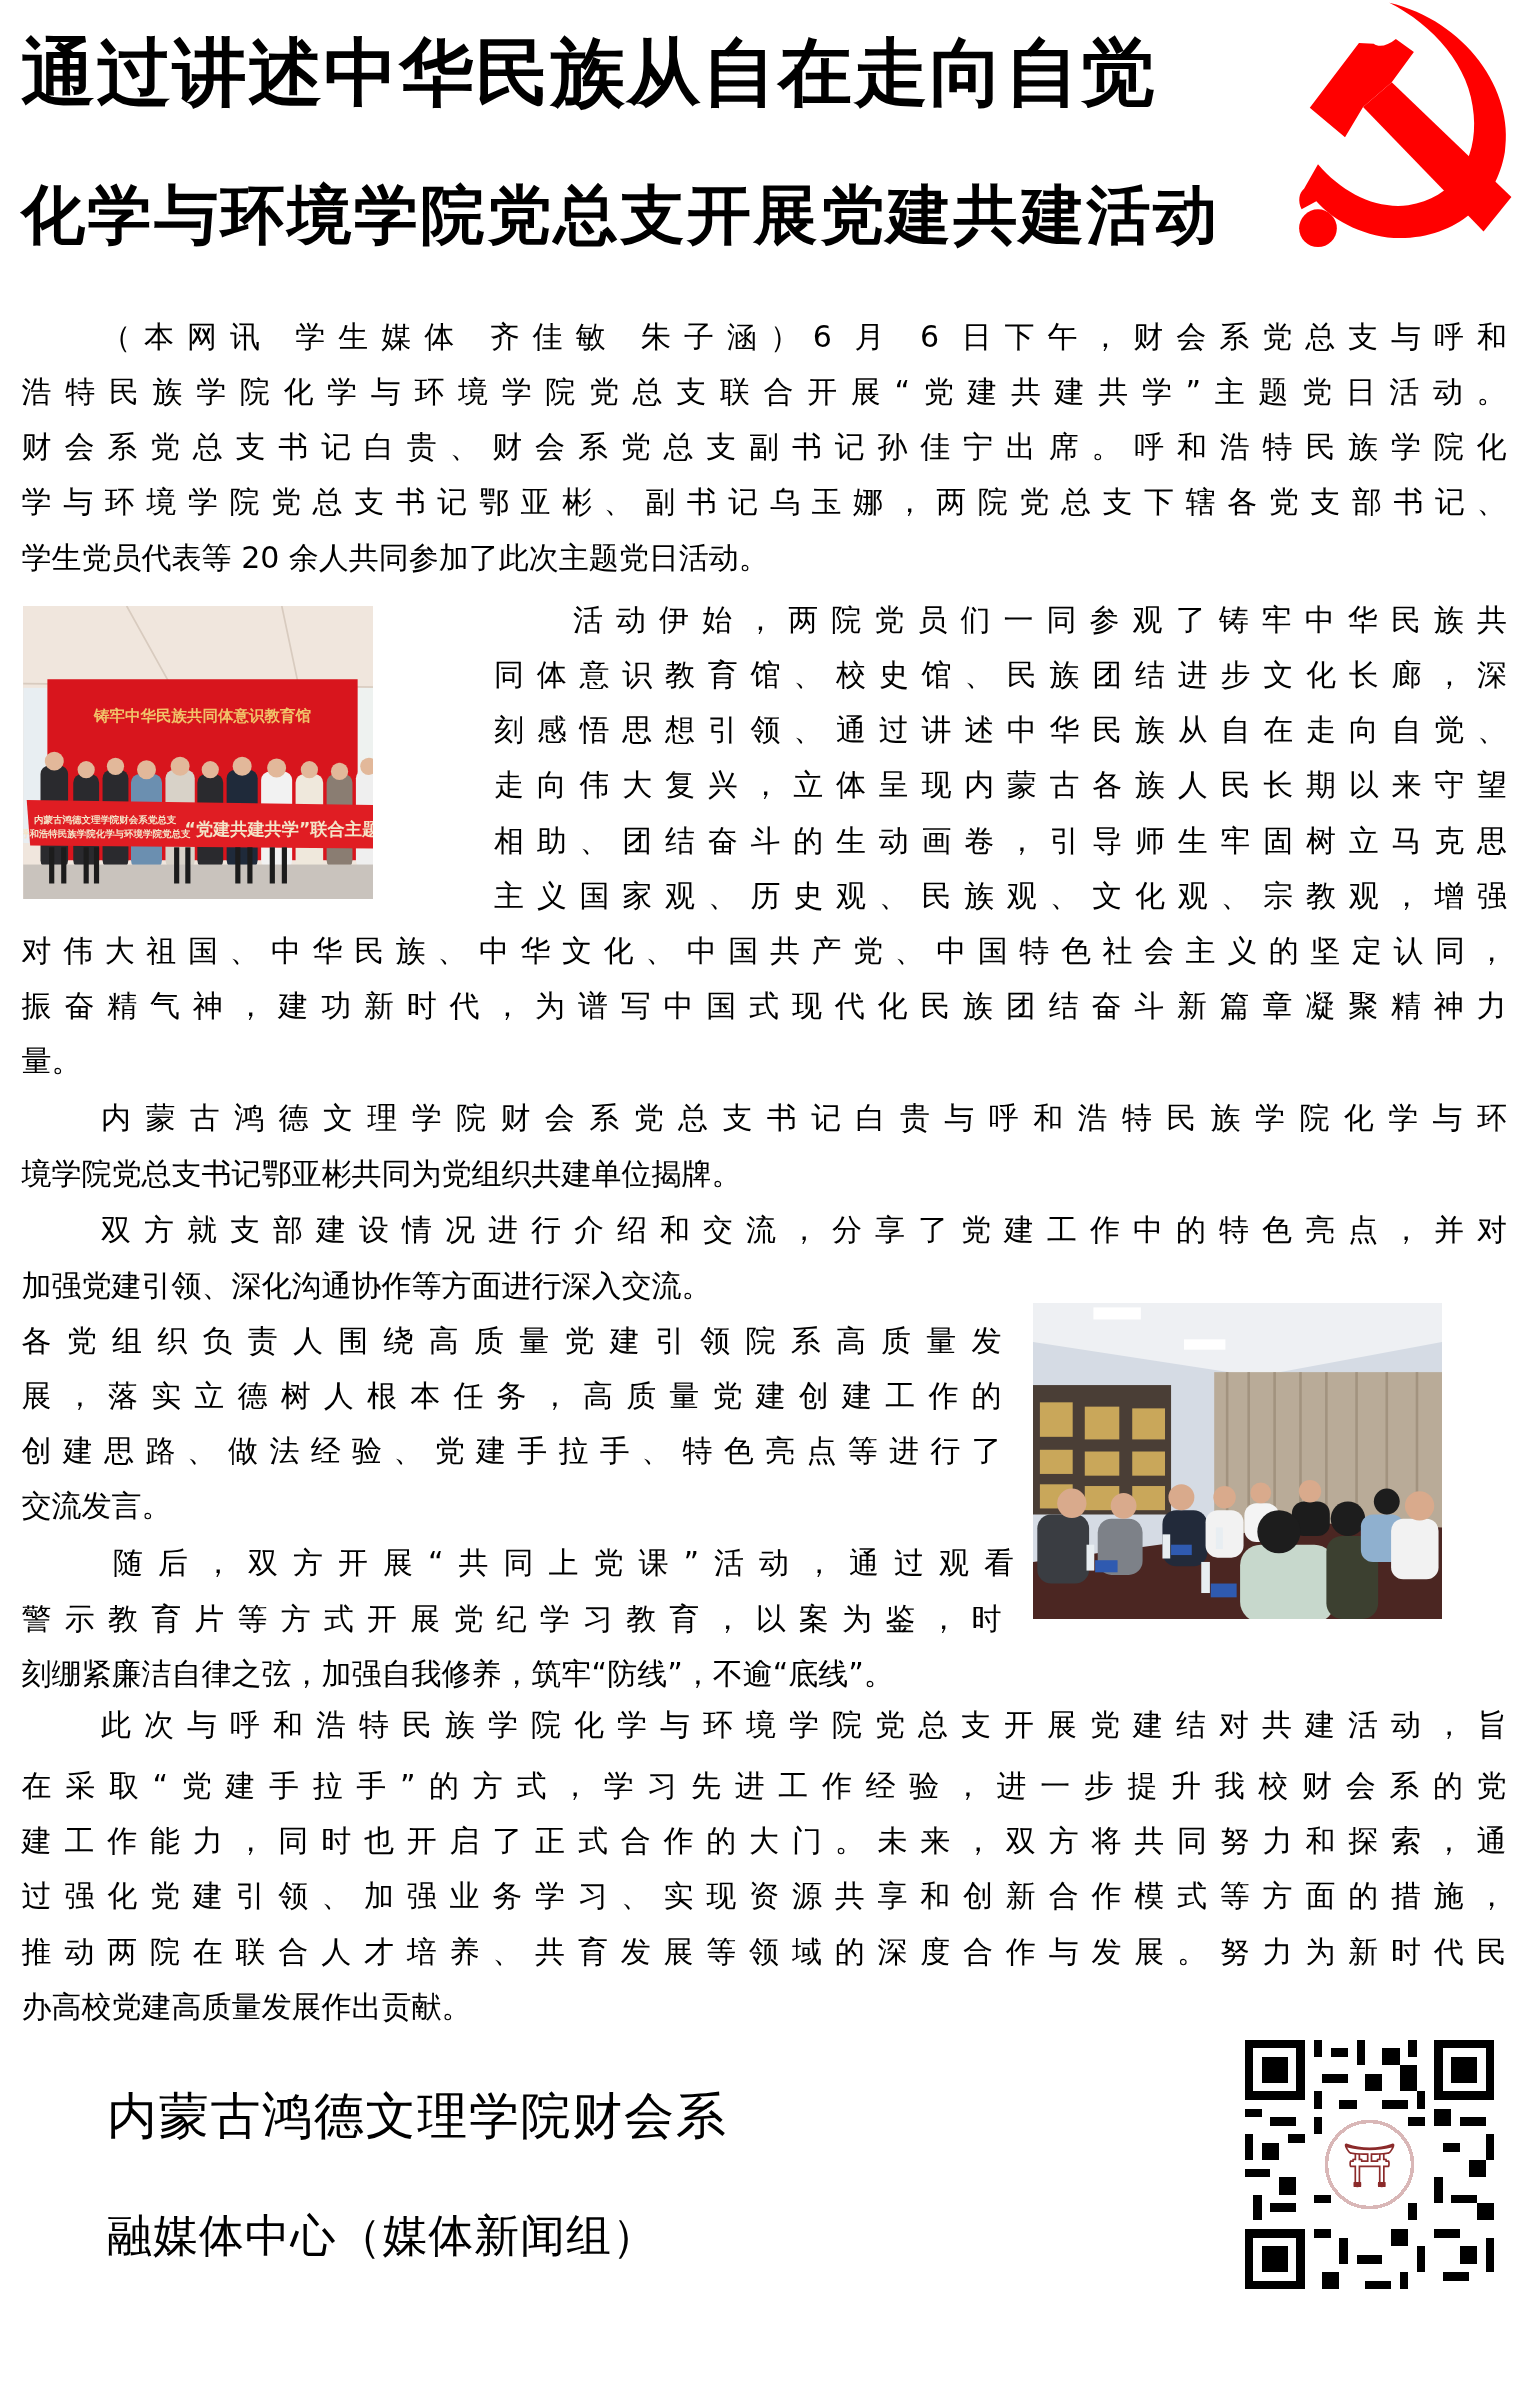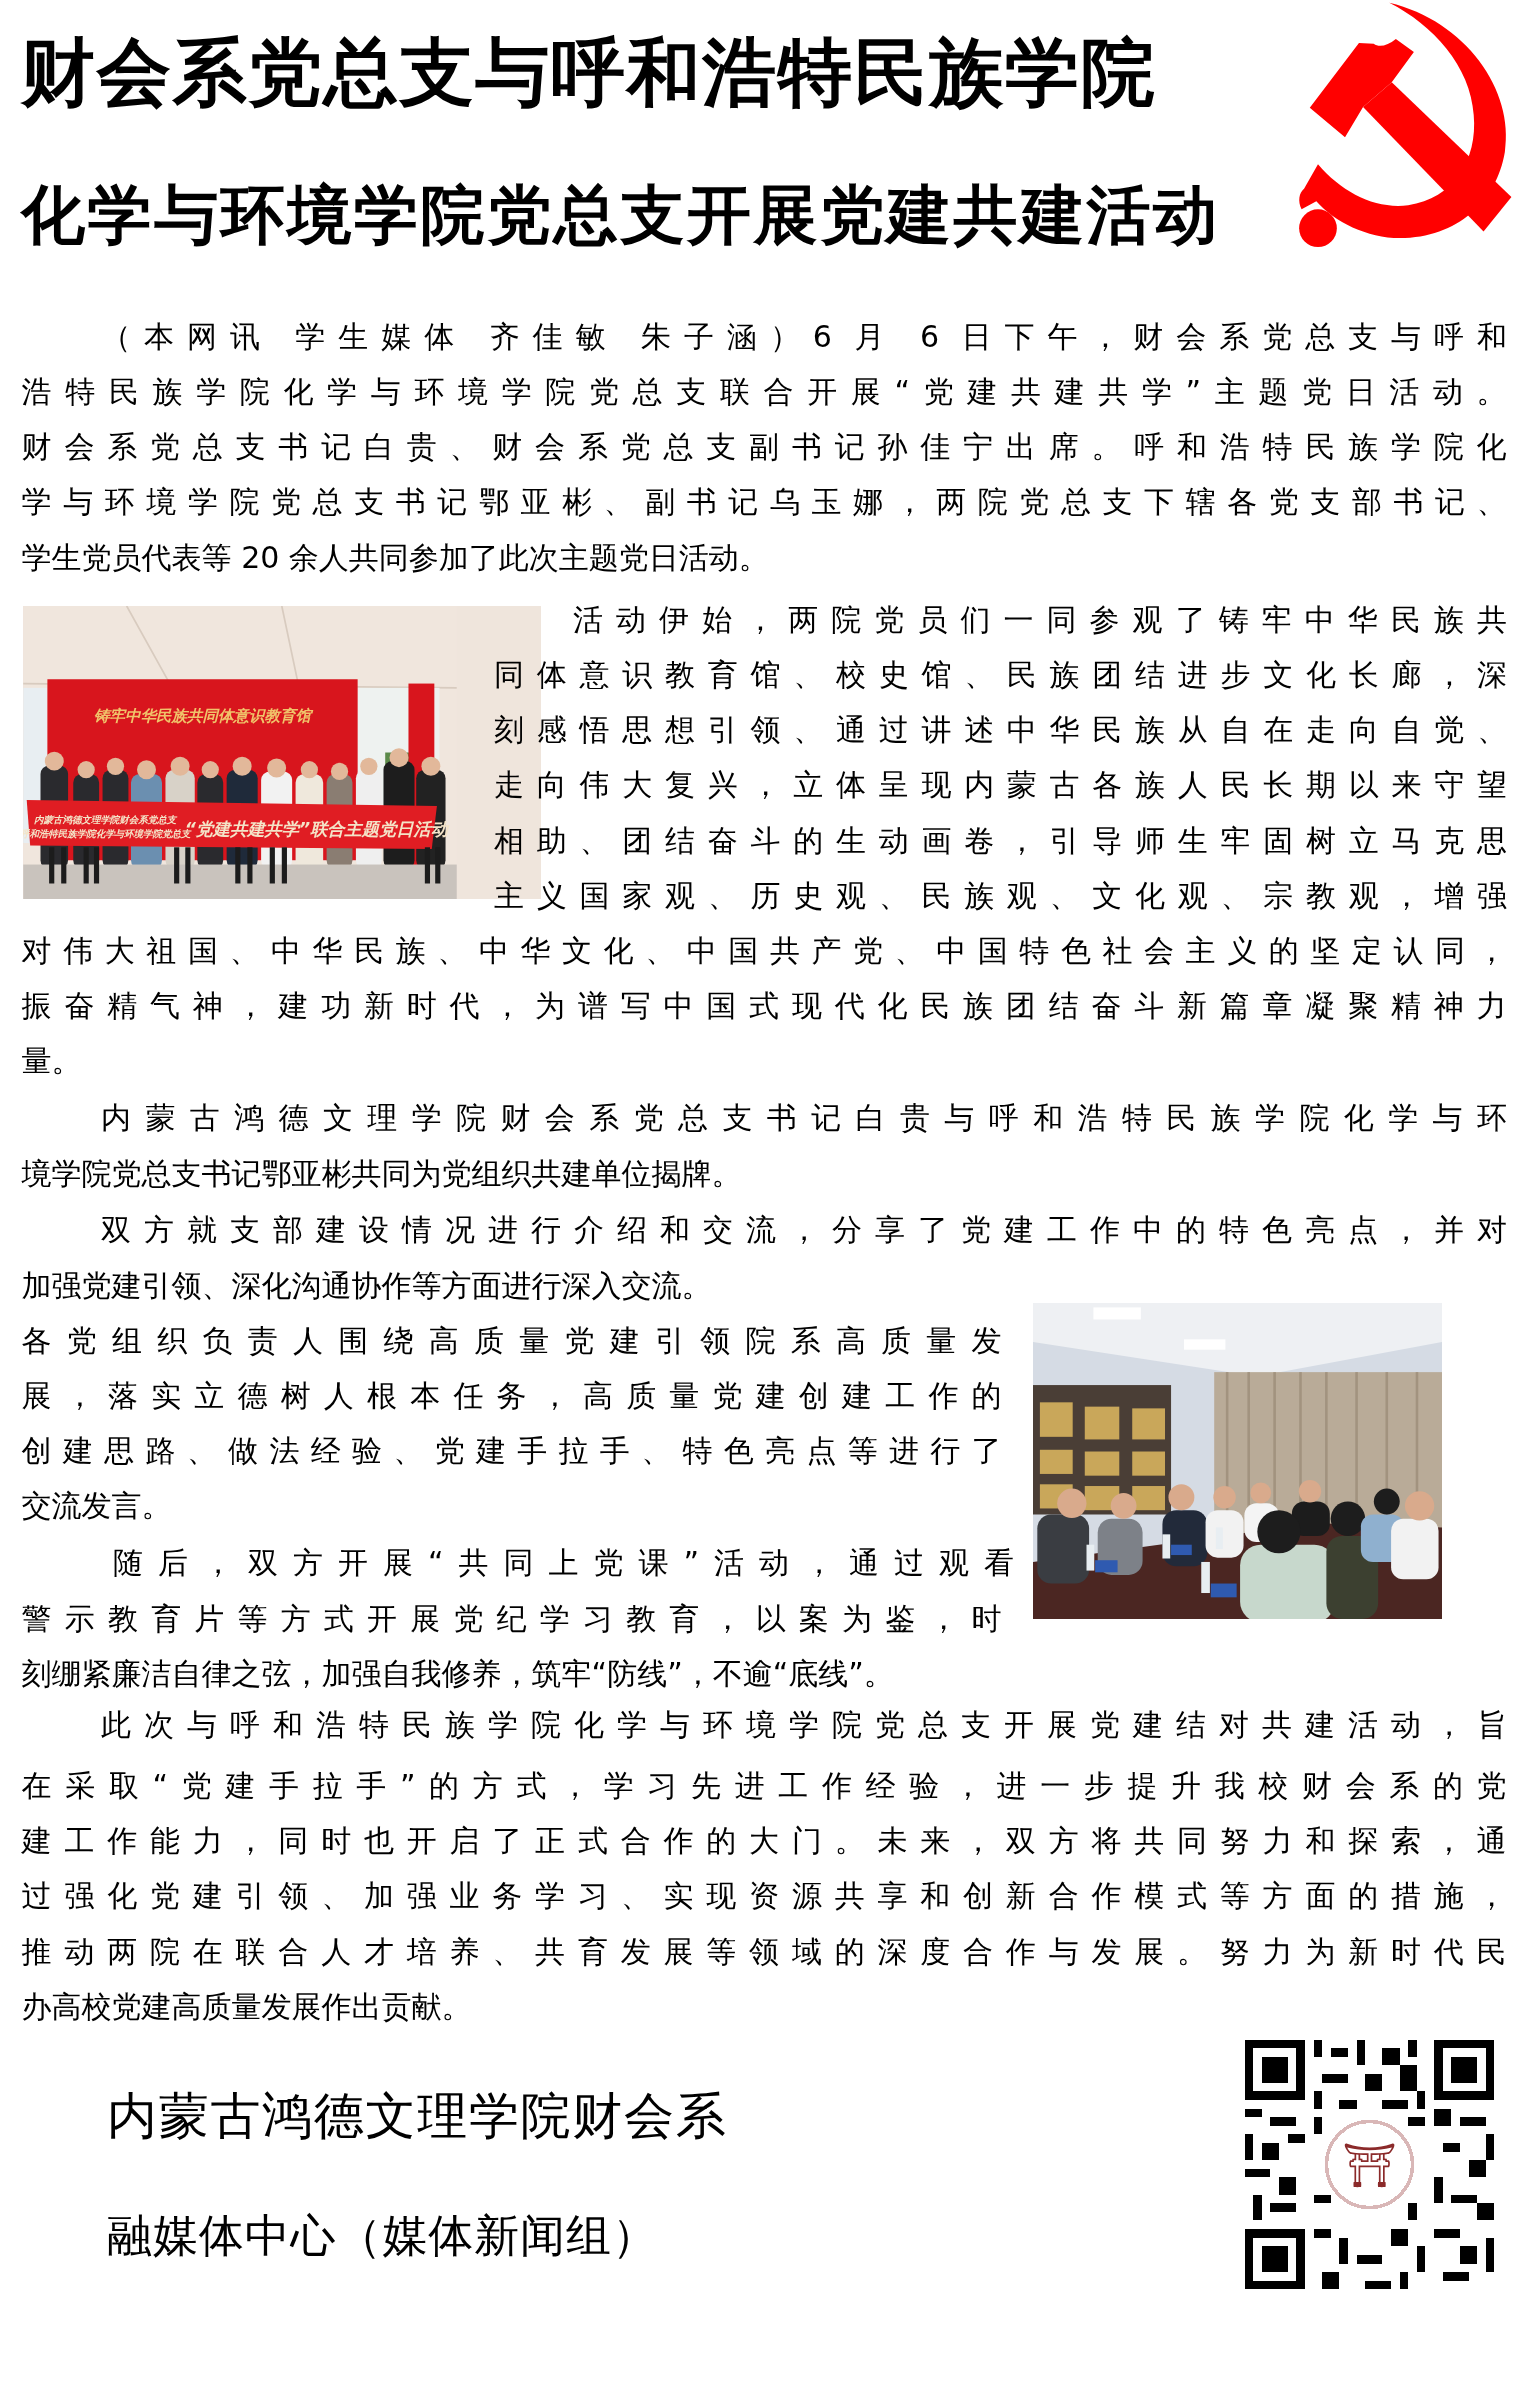--- a/index.html
+++ b/index.html
@@ -13,30 +13,30 @@
   .line { position: absolute; font-size: 30px; line-height: 55px; height: 55px; white-space: nowrap;
           text-align: justify; text-align-last: justify; }
   .full { left: 21.6px; width: 1485px; }
   .indent { left: 101px; width: 1406px; }
   .right-col { left: 494px; width: 1013px; }
   .right-col-indent { left: 573px; width: 934px; }
   .left-col { left: 21.6px; width: 980px; }
   .left-col-indent { left: 101px; width: 901px; margin-left: 12px; }
   .last { text-align: left; text-align-last: left; }
   .photo { position: absolute; overflow: hidden; }
-  .photo1 { left: 23px; top: 606px; width: 518px; height: 293px; background: #efe5dc; font-style: italic; }
+  .photo1 { left: 23px; top: 606px; width: 350px; height: 293px; background: #efe5dc; }
   .photo2 { left: 1033px; top: 1303px; width: 409px; height: 316px; background: #d7dde6; }
   .footer-org { position: absolute; left: 107px; top: 2083px; font-size: 50px; white-space: nowrap; letter-spacing: 1.7px; }
   .footer-media { position: absolute; left: 107px; top: 2206px; font-size: 45px; white-space: nowrap; letter-spacing: 0.9px; }
   .qr { position: absolute; left: 1233px; top: 2031px; width: 273px; height: 267px; background: #fff; }
 </style>
 </head>
 <body>
 
-<div class="title t1">财会系党总支与呼和浩特民族学院</div>
+<div class="title t1">通过讲述中华民族从自在走向自觉</div>
 <div class="title t2">化学与环境学院党总支开展党建共建活动</div>
 
 <svg class="emblem" viewBox="0 0 316 320" xmlns="http://www.w3.org/2000/svg">
 
   <path d="M137 3 C 230 25, 290 110, 278 185 C 268 245, 220 290, 150 290 C 110 290, 70 270, 48 245 L 30 255 C 25 245, 27 235, 33 230 L 50 200 C 80 235, 120 255, 160 250 C 215 242, 245 195, 240 140 C 236 80, 190 30, 137 3 Z" fill="#ff0000"></path>
   <circle cx="50" cy="278" r="23" fill="#ff0000"></circle>
 
   <path d="M100 52 L 118 53 C 125 58, 135 55, 145 47 L 167 63 L 140 100 L 105 130 L 83 167 L 40 131 Z" fill="#ff0000"></path>
 
   <path d="M105 130 L 140 100 L 286 240 L 252 282 Z" fill="#ff0000"></path>

